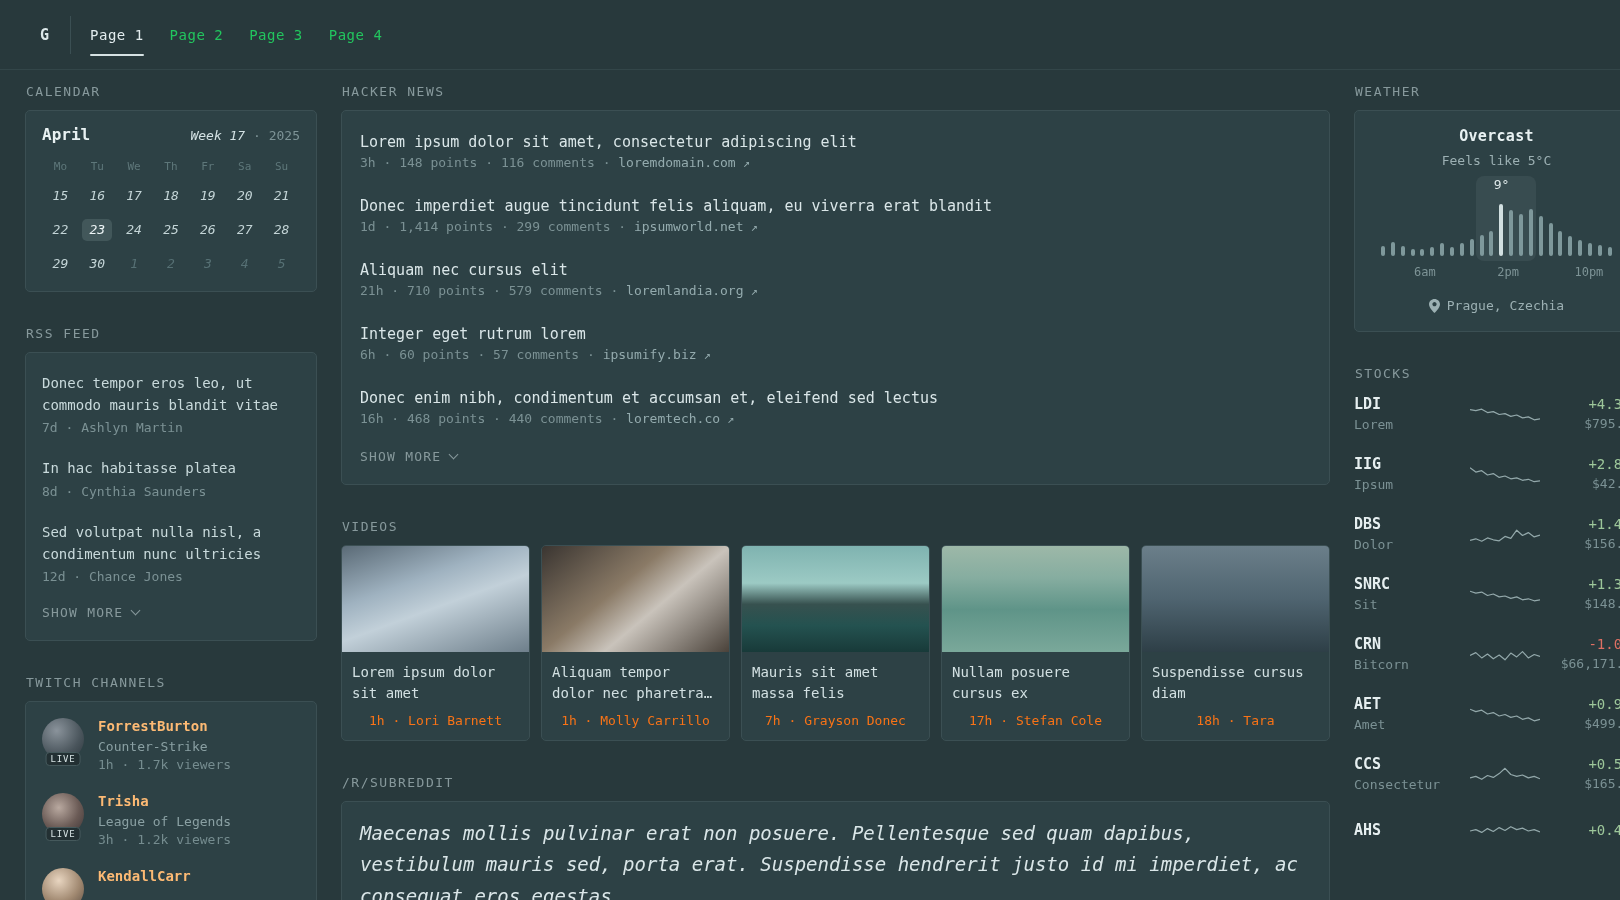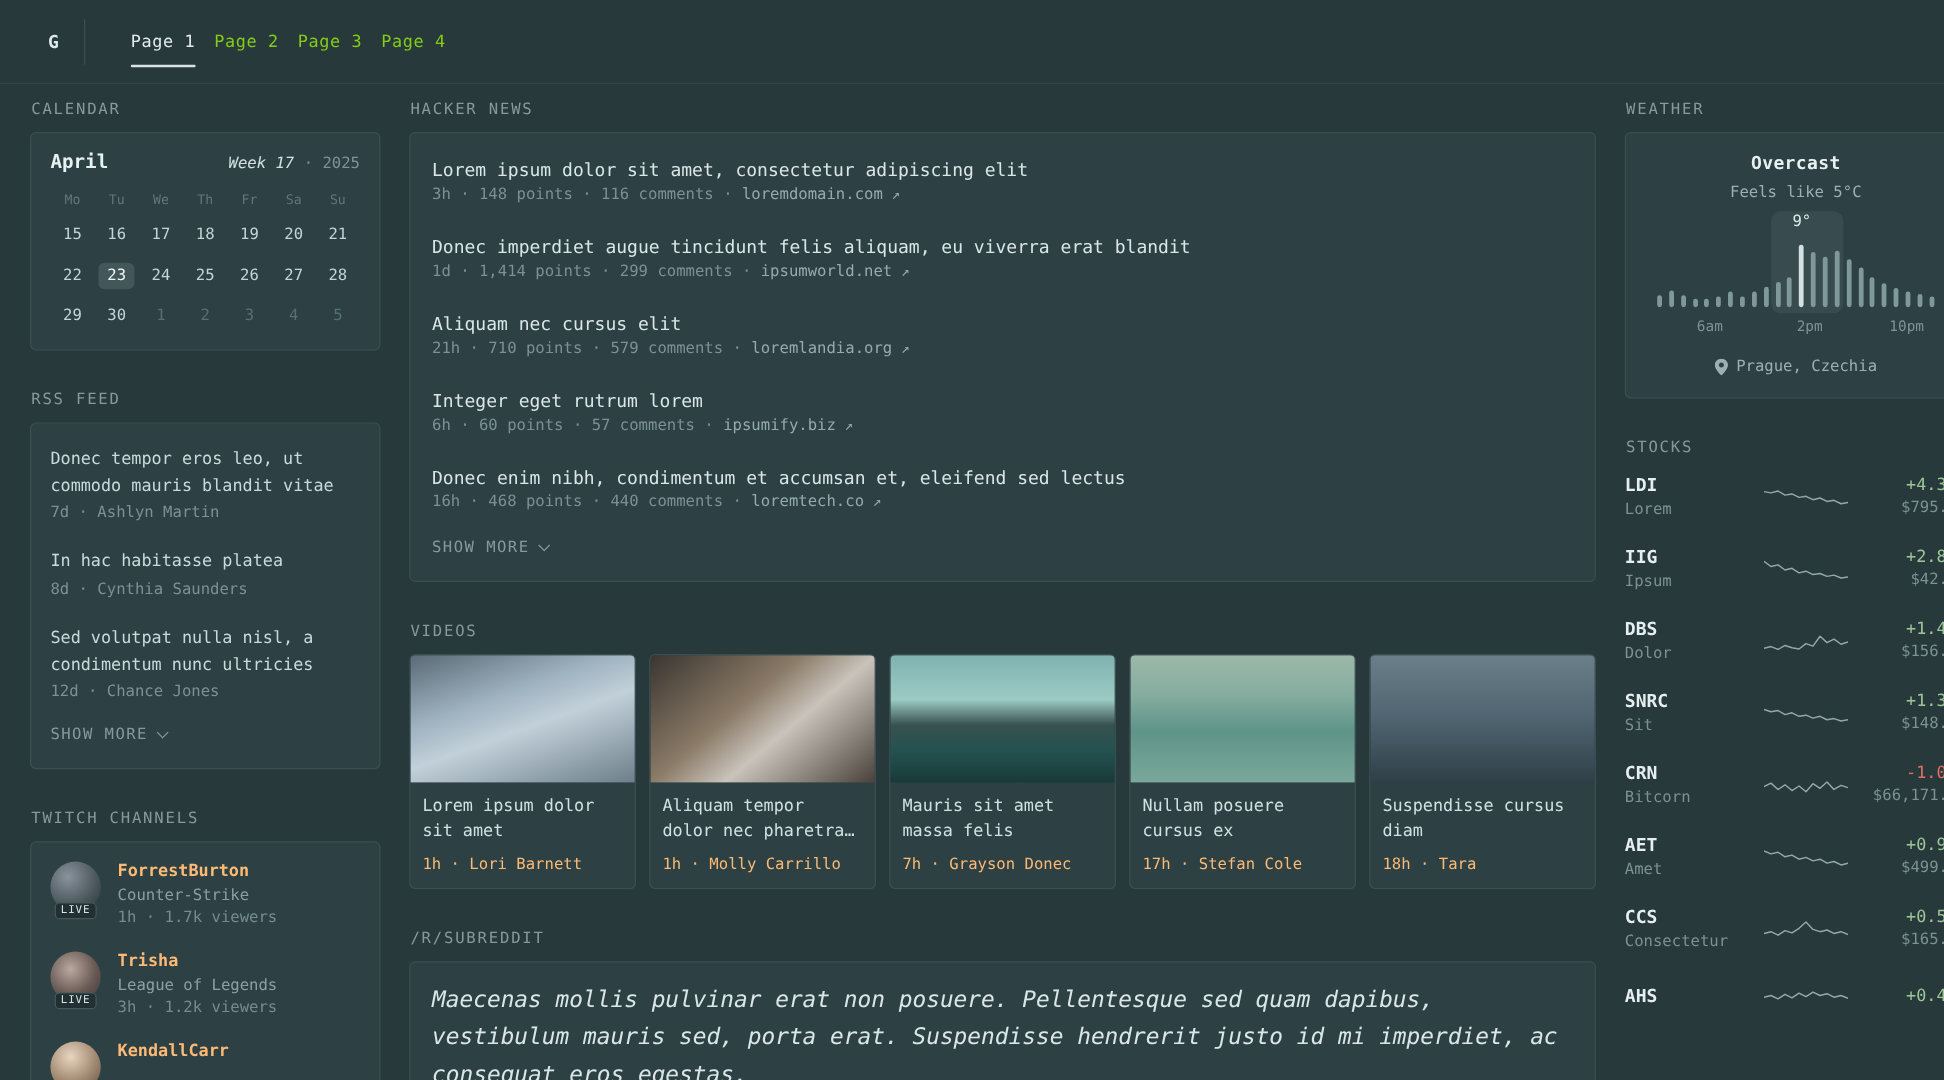--- a/index.html
+++ b/index.html
@@ -4,41 +4,41 @@
 <style>
   html,body{margin:0;padding:0;background:#28393c;overflow:hidden;}
   body{width:1620px;height:900px;font-family:"DejaVu Sans Mono","Liberation Mono",monospace;color:#d0dfe1;}
   *{box-sizing:border-box;}
   a{cursor:pointer;}
   .page{width:1620px;height:900px;overflow:hidden;position:relative;}
 
   
   .topbar{height:70px;display:flex;align-items:stretch;padding:0 25px;border-bottom:1px solid #334649;}
   .logo{align-self:center;height:38px;display:flex;align-items:center;padding:0 21px 0 15px;border-right:1px solid #3b4f53;font-size:15px;font-weight:700;color:#dce8e9;text-decoration:none;}
-  .tabs{display:flex;align-items:stretch;margin-left:38px;gap:16px;}
-  .tab{display:flex;align-items:center;position:relative;color:#84cc16;font-size:14px;text-decoration:none;letter-spacing:.5px;}
+  .tabs{display:flex;align-items:stretch;margin-left:19px;gap:26px;}
+  .tab{display:flex;align-items:center;position:relative;color:#22c55e;font-size:14px;text-decoration:none;letter-spacing:.5px;}
   .tab.active{color:#e2ecee;}
   .tab.active::after{content:'';position:absolute;left:0;right:0;bottom:13px;height:2px;background:#d6e2e3;border-radius:1px;}
 
   
   .main{display:grid;grid-template-columns:292px 1fr 285px;gap:24px;padding:14px 77px 0 25px;}
   .widget{margin-bottom:34px;}
   .widget-header{margin:0 0 11px 1px;font-size:13px;font-weight:400;letter-spacing:1.5px;color:#87999c;}
   .card{background:#2d4145;border:1px solid #3b4f53;border-radius:5px;}
 
   
   .cal-card{padding:14px 16px 16px;}
   .cal-head{display:flex;justify-content:space-between;align-items:baseline;}
   .cal-month{font-size:16px;font-weight:700;color:#e8f1f2;}
   .cal-week{font-size:13px;color:#7d9396;}
   .cw-strong{color:#d3e1e3;font-style:italic;}
   .cal-grid{display:grid;grid-template-columns:repeat(7,1fr);row-gap:12px;margin-top:16px;text-align:center;}
   .cal-dow{font-size:11px;color:#5e777a;}
   .cal-day{font-size:13px;color:#c4d5d7;}
-  .cal-day span{display:inline-block;width:30px;line-height:22px;border-radius:5px;}
+  .cal-day span{display:inline-block;width:30px;line-height:22px;border-radius:5px;font-style:italic;}
   .cal-day.out{color:#567074;}
   .cal-day.today span{background:#42575a;color:#eef5f6;}
 
   
   .rss-card{padding:8px 16px;}
   .feed-item{padding:12px 0 11px;}
   .feed-title{display:block;font-size:14px;line-height:1.55;color:#c9dadc;text-decoration:none;}
   .feed-meta{margin-top:4px;font-size:13px;color:#7b9194;}
   .show-more{display:flex;align-items:center;padding:10px 0 12px;font-size:13px;letter-spacing:1.2px;color:#87999c;}
   .chev{width:7px;height:7px;border-right:1.5px solid currentColor;border-bottom:1.5px solid currentColor;transform:rotate(45deg);margin-left:9px;margin-top:-4px;display:inline-block;}
@@ -60,21 +60,21 @@
   .hn-meta{margin-top:2px;font-size:13px;color:#7b9194;}
   .hn-domain{color:#94abae;text-decoration:none;}
   .ext{font-size:12px;color:#94abae;}
 
   
   .videos-row{display:flex;gap:11px;overflow:hidden;}
   .video-card{flex:0 0 189px;background:#2d4145;border:1px solid #3b4f53;border-radius:5px;overflow:hidden;text-decoration:none;display:block;}
   .video-thumb{height:106px;}
   .video-body{padding:10px 10px 12px;}
   .video-title{font-size:14px;line-height:1.5;color:#d2e0e2;height:42px;overflow:hidden;}
-  .video-meta{margin-top:9px;font-size:13px;color:#fdba74;}
+  .video-meta{margin-top:9px;font-size:13px;color:#f97316;text-align:center;}
 
   
   .sub-card{padding:16px 18px;}
   .sub-text{font-size:19px;line-height:1.65;color:#dae6e8;margin:0;font-style:italic;}
   .sub-meta{margin-top:10px;font-size:13px;color:#7b9194;}
 
   
   .weather-card{padding:16px 16px 18px;text-align:center;}
   .w-cond{font-size:15px;font-weight:700;color:#e8f1f2;letter-spacing:.3px;}
   .w-feels{margin-top:8px;font-size:13px;color:#9cb0b3;}

